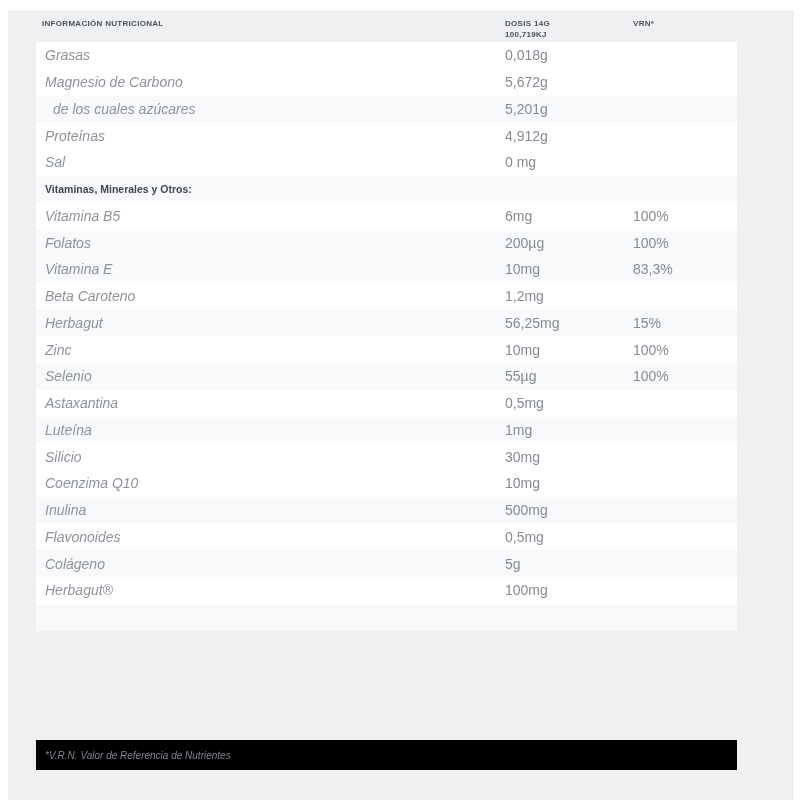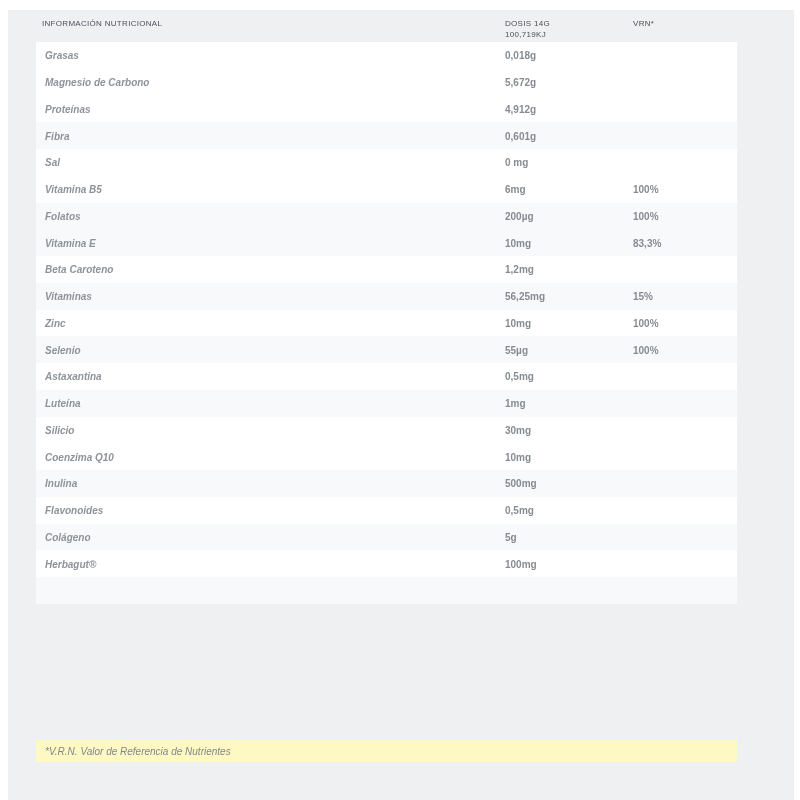--- a/index.html
+++ b/index.html
@@ -7,50 +7,50 @@
     font-family: "Liberation Sans", sans-serif; }
 
   .page-panel {
     position: absolute; left: 8px; top: 10px; width: 786px; height: 790px;
     background: #eef0f2;
   }
 
   
   .table-header { position: absolute; left: 36px; top: 14px; width: 701px; height: 28px; }
   .table-header .hcell {
-    position: absolute; top: 4px; font-size: 8px; font-weight: normal;
+    position: absolute; top: 4px; font-size: 8px; font-weight: bold;
     color: #4c515a; letter-spacing: 0.3px; line-height: 11px; white-space: pre;
   }
   .hcell.h-label { left: 6px; }
   .hcell.h-dose  { left: 469px; }
   .hcell.h-vrn   { left: 597px; }
 
   
   .card {
     position: absolute; left: 36px; top: 42px; width: 701px;
     background: #ffffff;
   }
   .row { position: relative; height: 26.75px; background: #ffffff; }
   .row.stripe { background: #f8f9fa; }
   .cell {
     position: absolute; top: 50%; transform: translateY(-50%);
-    font-size: 10px; white-space: pre; font-weight: bold;
+    font-size: 14px; white-space: pre;
   }
   .cell.label { left: 9px; font-style: italic; color: #8e939b; }
   .row.sub .cell.label { left: 17px; }
   .row.section .cell.label {
     font-style: normal; font-weight: bold; font-size: 10.5px; color: #41464f;
   }
   .cell.value { left: 469px; color: #868b93; }
   .cell.vrn   { left: 597px; color: #868b93; }
 
   
   .footnote-card {
-    position: absolute; left: 36px; top: 740px; width: 701px; height: 22px;
-    background: #fef9c3;
+    position: absolute; left: 36px; top: 740px; width: 701px; height: 30px;
+    background: #000000;
   }
   .footnote-text {
     position: absolute; left: 9px; top: 50%; transform: translateY(-50%);
     font-size: 10px; font-style: italic; color: #81868e; white-space: pre;
   }
 </style>
 </head>
 <body>
 
 <div class="page-panel"></div>
@@ -63,31 +63,34 @@
 
 <div class="card">
     <div class="row item">
       <span class="cell label">Grasas</span>
       <span class="cell value">0,018g</span>
     </div>
     <div class="row item">
       <span class="cell label">Magnesio de Carbono</span>
       <span class="cell value">5,672g</span>
     </div>
+    <div class="row sub stripe">
+      <span class="cell label">de los cuales azúcares</span>
+      <span class="cell value">5,201g</span>
+    </div>
     <div class="row item">
       <span class="cell label">Proteínas</span>
       <span class="cell value">4,912g</span>
     </div>
-    <div class="row item stripe">
-      <span class="cell label">Fibra</span>
-      <span class="cell value">0,601g</span>
-    </div>
     <div class="row item">
       <span class="cell label">Sal</span>
       <span class="cell value">0 mg</span>
+    </div>
+    <div class="row section stripe">
+      <span class="cell label">Vitaminas, Minerales y Otros:</span>
     </div>
     <div class="row item">
       <span class="cell label">Vitamina B5</span>
       <span class="cell value">6mg</span>
       <span class="cell vrn">100%</span>
     </div>
     <div class="row item stripe">
       <span class="cell label">Folatos</span>
       <span class="cell value">200µg</span>
       <span class="cell vrn">100%</span>
@@ -95,21 +98,21 @@
     <div class="row item stripe">
       <span class="cell label">Vitamina E</span>
       <span class="cell value">10mg</span>
       <span class="cell vrn">83,3%</span>
     </div>
     <div class="row item">
       <span class="cell label">Beta Caroteno</span>
       <span class="cell value">1,2mg</span>
     </div>
     <div class="row item stripe">
-      <span class="cell label">Vitaminas</span>
+      <span class="cell label">Herbagut</span>
       <span class="cell value">56,25mg</span>
       <span class="cell vrn">15%</span>
     </div>
     <div class="row item">
       <span class="cell label">Zinc</span>
       <span class="cell value">10mg</span>
       <span class="cell vrn">100%</span>
     </div>
     <div class="row item stripe">
       <span class="cell label">Selenio</span>

